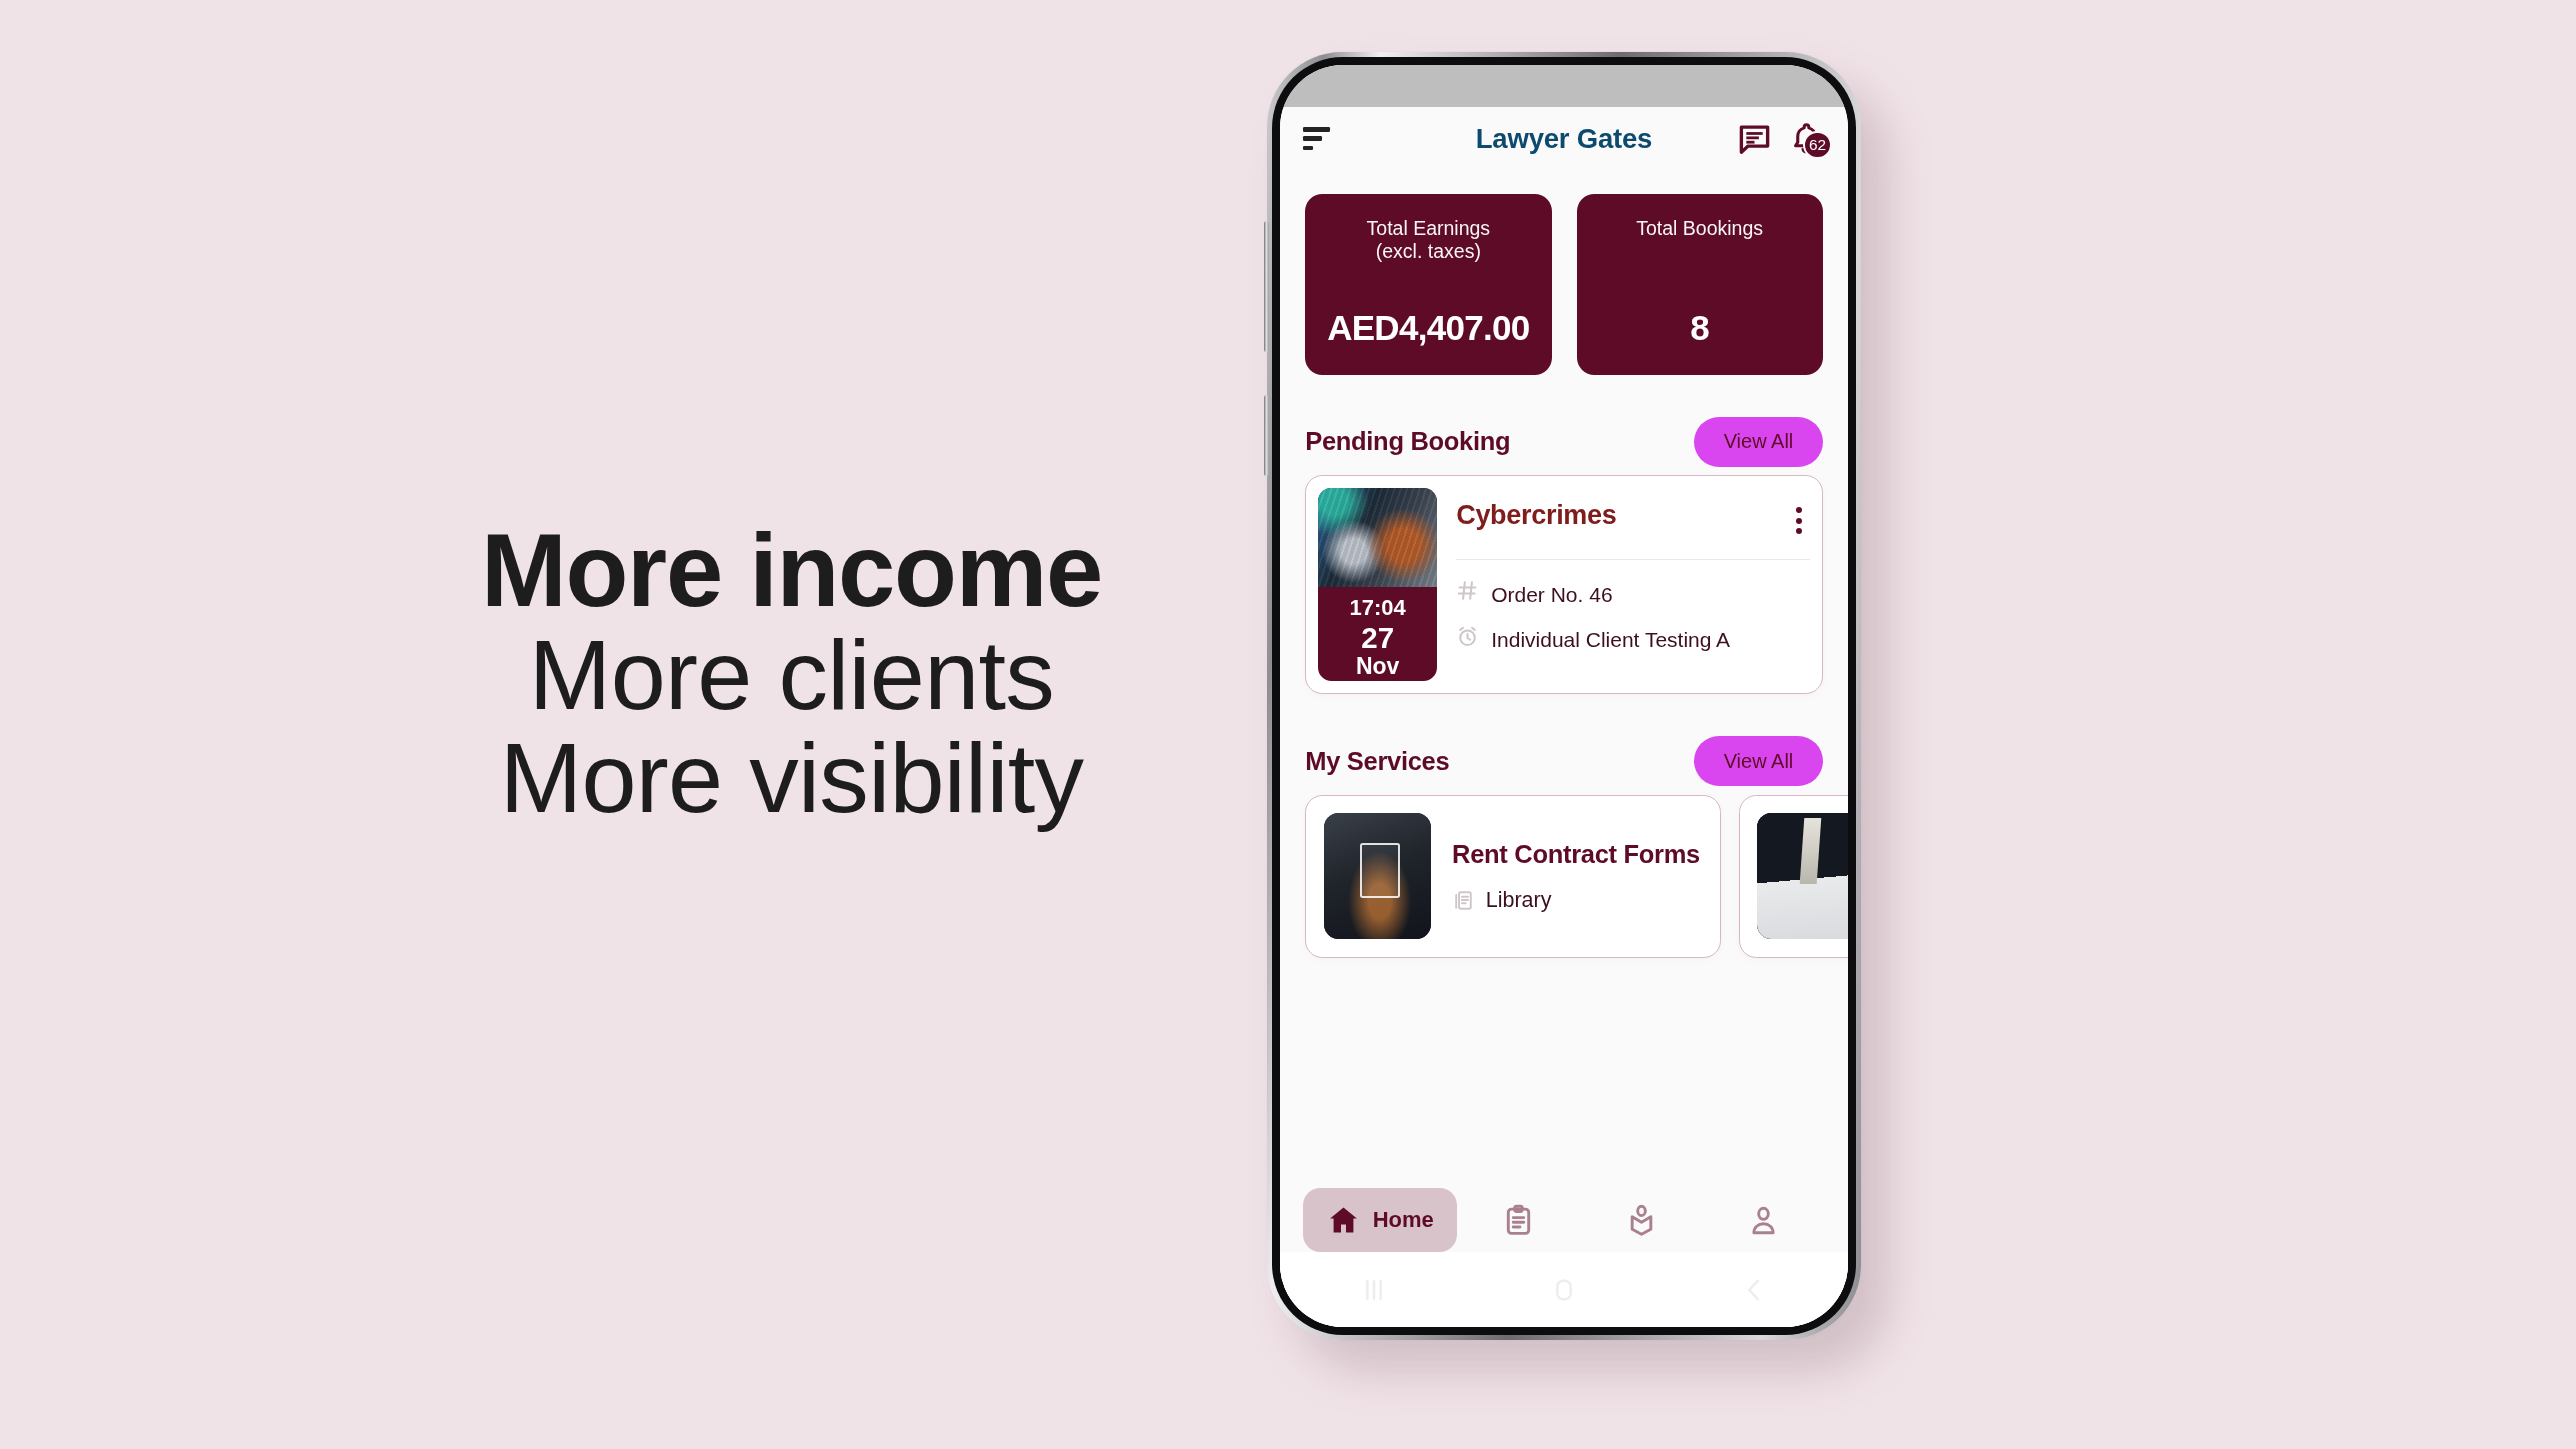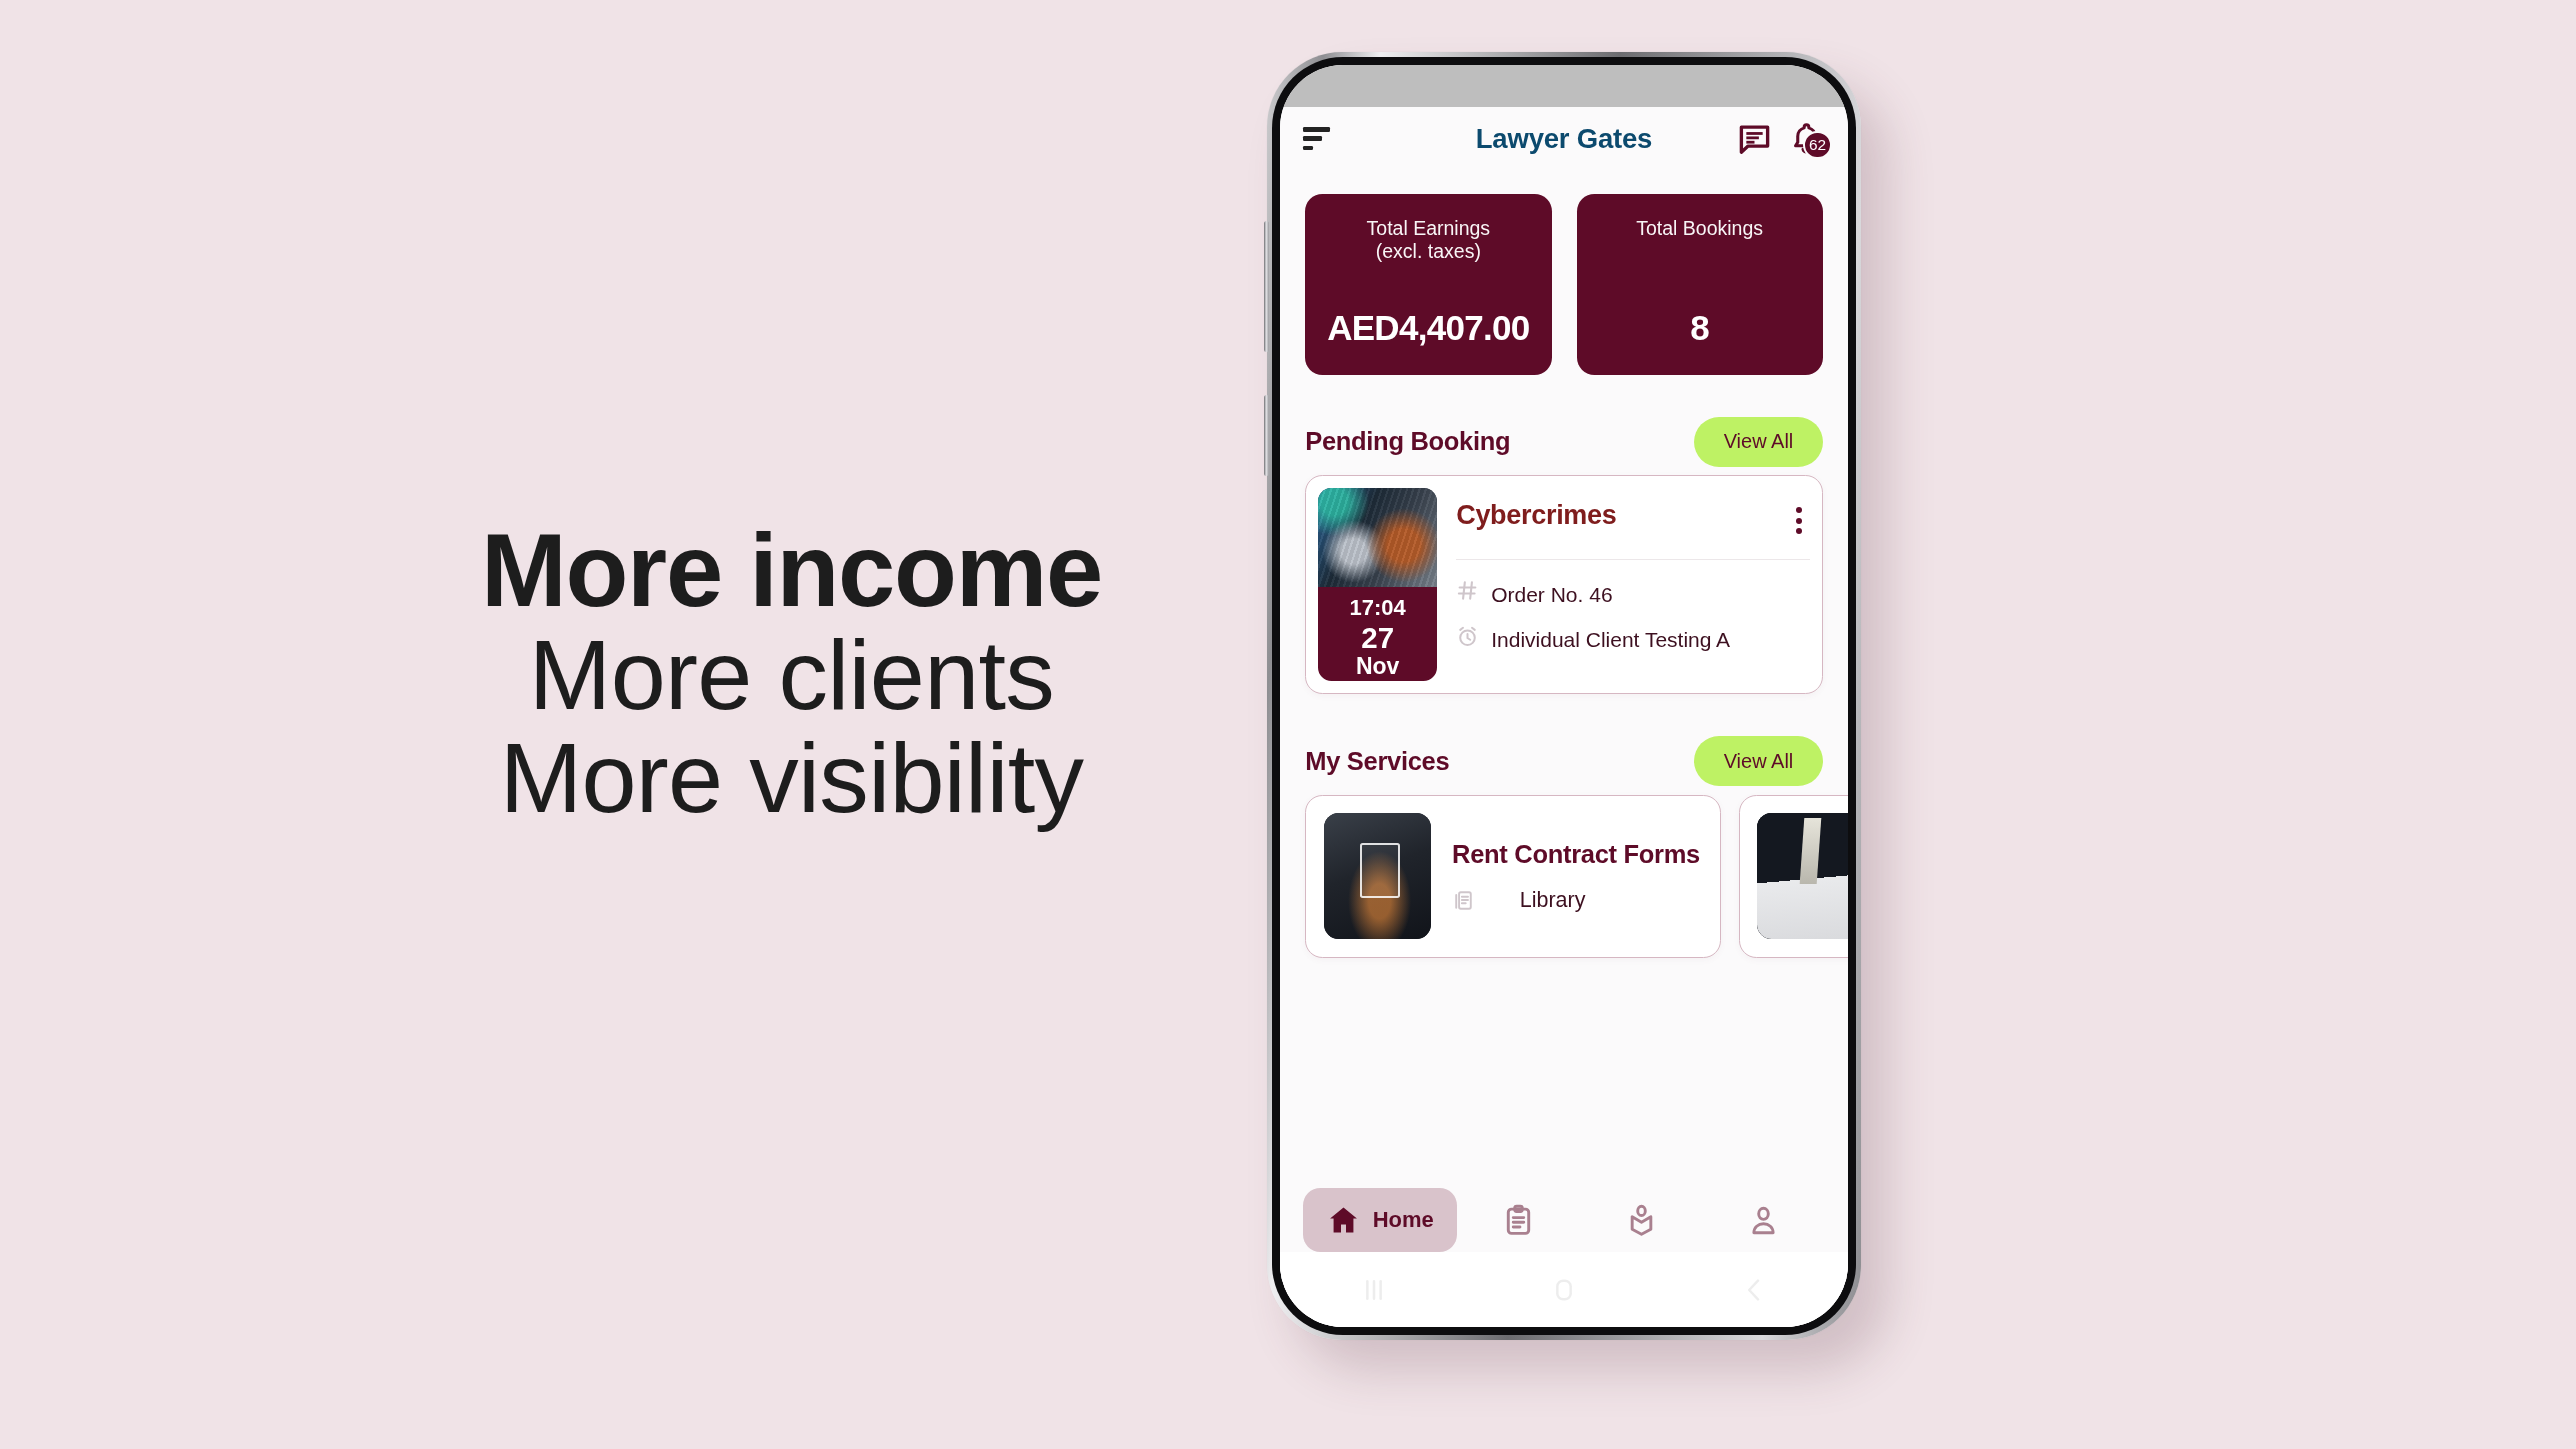--- a/index.html
+++ b/index.html
@@ -104,21 +104,21 @@
   }
   .stat-label{ font-size:19.5px; font-weight:400; line-height:1.22; opacity:.96; }
   .stat-value{ font-size:35px; font-weight:700; letter-spacing:-0.7px; }
 
   .section-head{
     display:flex; align-items:center; justify-content:space-between;
     padding:0 25.5px; margin-top:36px; height:62px;
   }
   .section-title{ font-size:25.5px; font-weight:700; color:#5e0b28; letter-spacing:-0.3px; }
   .view-all{
-    background:#bef264; color:#5e0b28;
+    background:#d946ef; color:#5e0b28;
     font-size:20px; border:none; border-radius:31px;
     padding:13.4px 29.5px; cursor:pointer; font-family:inherit;
   }
 
   .card{
     margin:2.7px 25.5px 0 25.5px;
     background:#fff; border:1.3px solid #d6b7c2; border-radius:17.4px;
     box-shadow:0 2px 6.7px rgba(120,70,90,.05);
     display:flex; padding:12px; gap:19px; overflow:hidden;
   }
@@ -155,21 +155,21 @@
     display:flex; align-items:center; gap:21.5px; padding:17.4px; overflow:hidden;
   }
   .service-card.primary{ flex:0 0 416px; }
   .service-card.peek{ flex:0 0 174px; }
   .svc-thumb{
     width:107px; height:126px; flex:0 0 107px; border-radius:14.8px;
     overflow:hidden; background:#1b1f26; position:relative;
   }
   .svc-title{ font-size:25.5px; font-weight:700; color:#5e0b28; letter-spacing:-0.3px; }
   .svc-sub{ display:flex; align-items:center; gap:10.7px; margin-top:19px; }
-  .svc-sub-text{ font-size:21.5px; color:#3d1020;margin-left:34px; }
+  .svc-sub-text{ font-size:21.5px; color:#3d1020; }
 
   
   .bottom-nav{
     position:absolute; left:0; right:0; bottom:75px;
     display:flex; align-items:center; padding:0 23px;
     background:#fbfafb;
   }
   .nav-item{
     flex:1; display:flex; align-items:center; justify-content:center;
     gap:12px; padding:14.8px 0; cursor:pointer; border-radius:17.4px;

